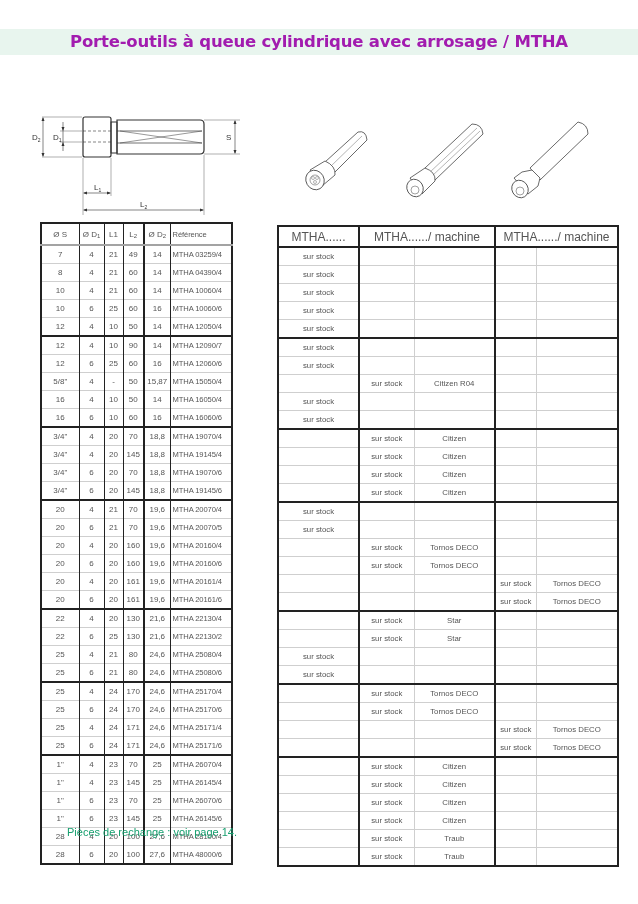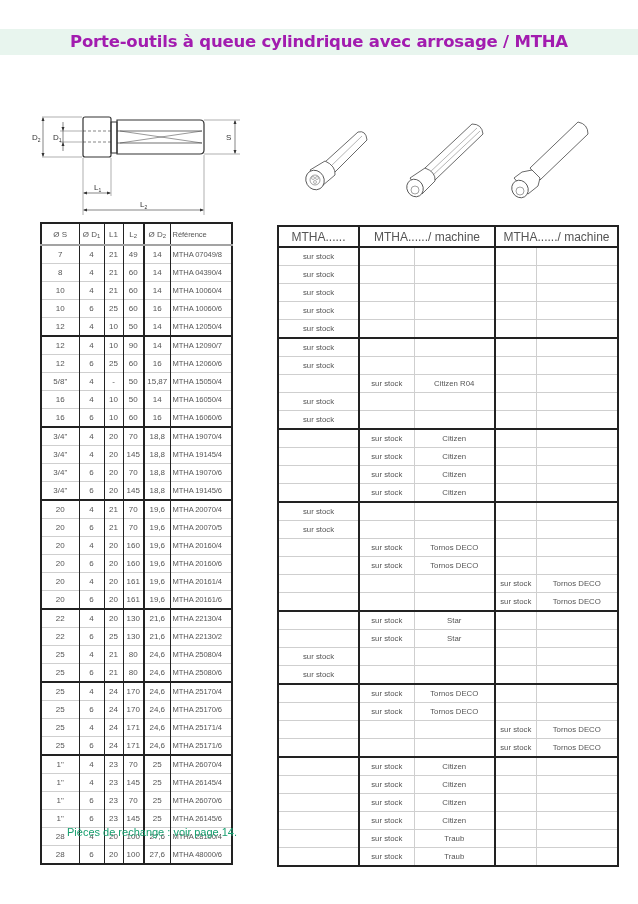--- a/index.html
+++ b/index.html
@@ -145,21 +145,21 @@
         <th class="c5"><span>Référence</span></th>
       </tr>
   </thead>
   <tbody id="spec-body">
       <tr>
         <td class="c0">7</td>
         <td class="c1">4</td>
         <td class="c2">21</td>
         <td class="c3">49</td>
         <td class="c4">14</td>
-        <td class="c5">MTHA 07049/8</td>
+        <td class="c5">MTHA 03259/4</td>
       </tr>
       <tr>
         <td class="c0">8</td>
         <td class="c1">4</td>
         <td class="c2">21</td>
         <td class="c3">60</td>
         <td class="c4">14</td>
         <td class="c5">MTHA 04390/4</td>
       </tr>
       <tr>

